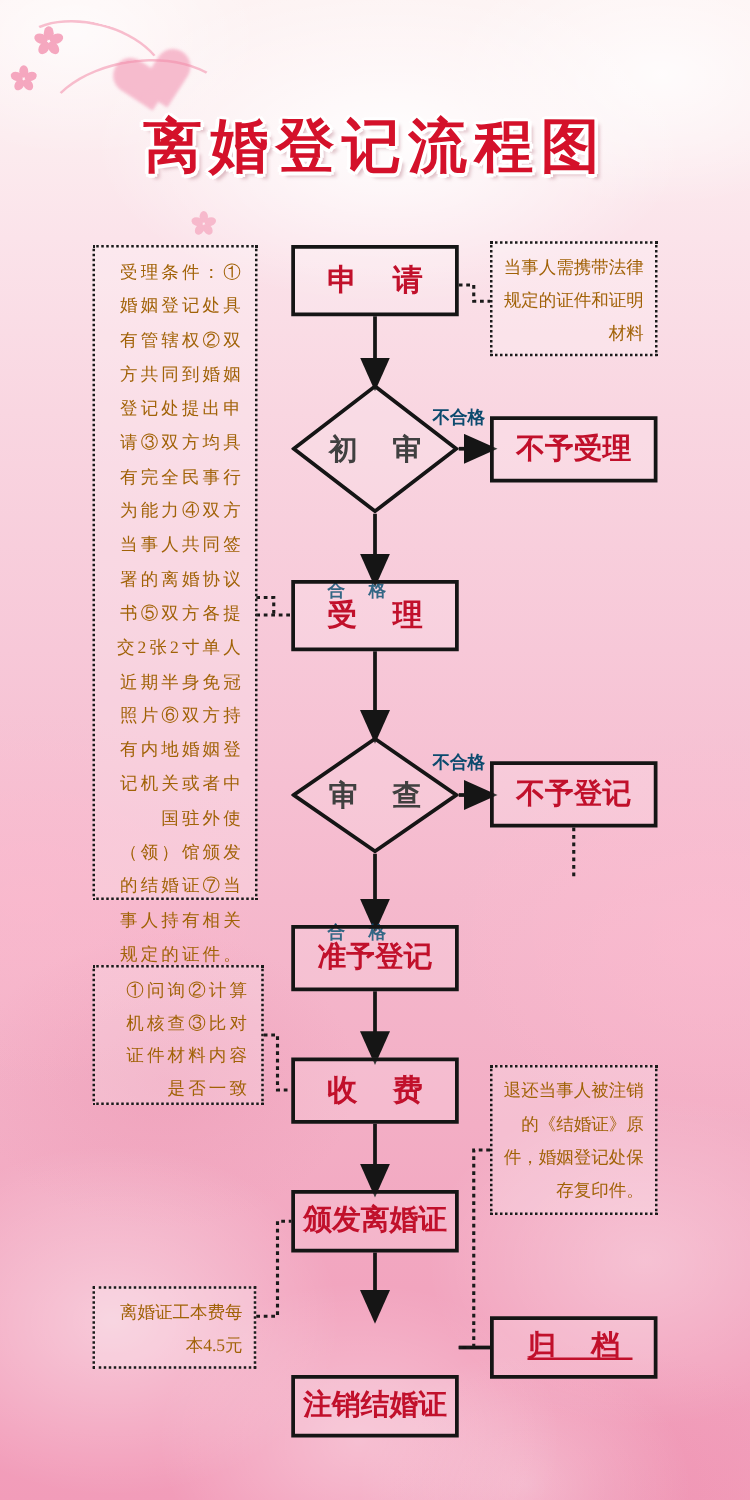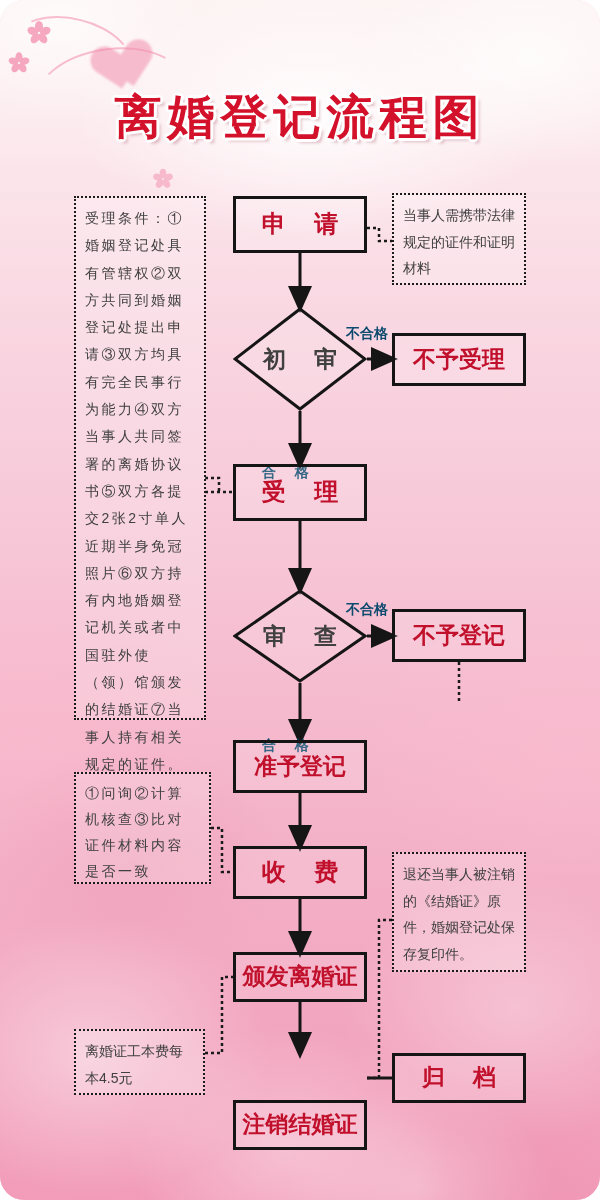--- a/index.html
+++ b/index.html
@@ -11,21 +11,20 @@
     height: 1200px;
     font-family: "DejaVu Sans", "Liberation Sans", sans-serif;
     overflow: hidden;
   }
   #poster {
     position: relative;
     width: 600px;
     height: 1200px;
     overflow: hidden;
     background: #f9d9e2;
-    border-radius: 24px;
   }
   
   .bg-base {
     position: absolute;
     inset: 0;
     background:
       linear-gradient(to bottom,
         #fdf3f3 0px,
         #fcecef 110px,
         #fbe3ea 190px,
@@ -141,26 +140,26 @@
     font-size: 23px;
     letter-spacing: 10px;
     text-indent: 10px;
     font-family: "DejaVu Sans", "Liberation Sans", sans-serif;
   }
   .note {
     position: absolute;
     box-sizing: border-box;
     border: 2px dotted #1a1a1a;
     background: rgba(255,255,255,0.22);
-    color: #404040;
+    color: #a16207;
     font-size: 14px;
     line-height: 1.95;
     padding: 7px 9px 5px 9px;
-    font-family: Liberation Sans, sans-serif;
-    text-align: left;
+    font-family: Liberation Serif, serif;
+    text-align: right;
     letter-spacing: 0px;
   }
   .note.spaced { letter-spacing: 2.5px; }
   .edge-label {
     position: absolute;
     color: #0c4a6e;
     font-size: 14px;
     font-weight: 600;
     font-family: "DejaVu Sans", "Liberation Sans", sans-serif;
     white-space: nowrap;
@@ -291,15 +290,15 @@
   <div class="node sp" style="left:233px;top:846px;width:134px;height:53px;font-size:24px;">收 费</div>
 
   <div class="note" style="left:392px;top:852px;width:134px;height:120px;line-height:1.9;">退还当事人被注销的《结婚证》原件，婚姻登记处保存复印件。</div>
 
   <div class="node" style="left:233px;top:952px;width:134px;height:50px;font-size:23px;">颁发离婚证</div>
 
   <div class="note" style="left:74px;top:1029px;width:131px;height:66px;line-height:1.9;">离婚证工本费每本4.5元</div>
 
   <div class="node" style="left:233px;top:1100px;width:134px;height:50px;font-size:23px;">注销结婚证</div>
 
-  <div class="node sp" style="left:392px;top:1053px;width:134px;height:50px;font-size:23px;">归 档</div>
+  <div class="node sp" style="left:392px;top:1053px;width:134px;height:50px;font-size:23px;text-decoration:underline;">归 档</div>
 
 </div>
 
 </body></html>

